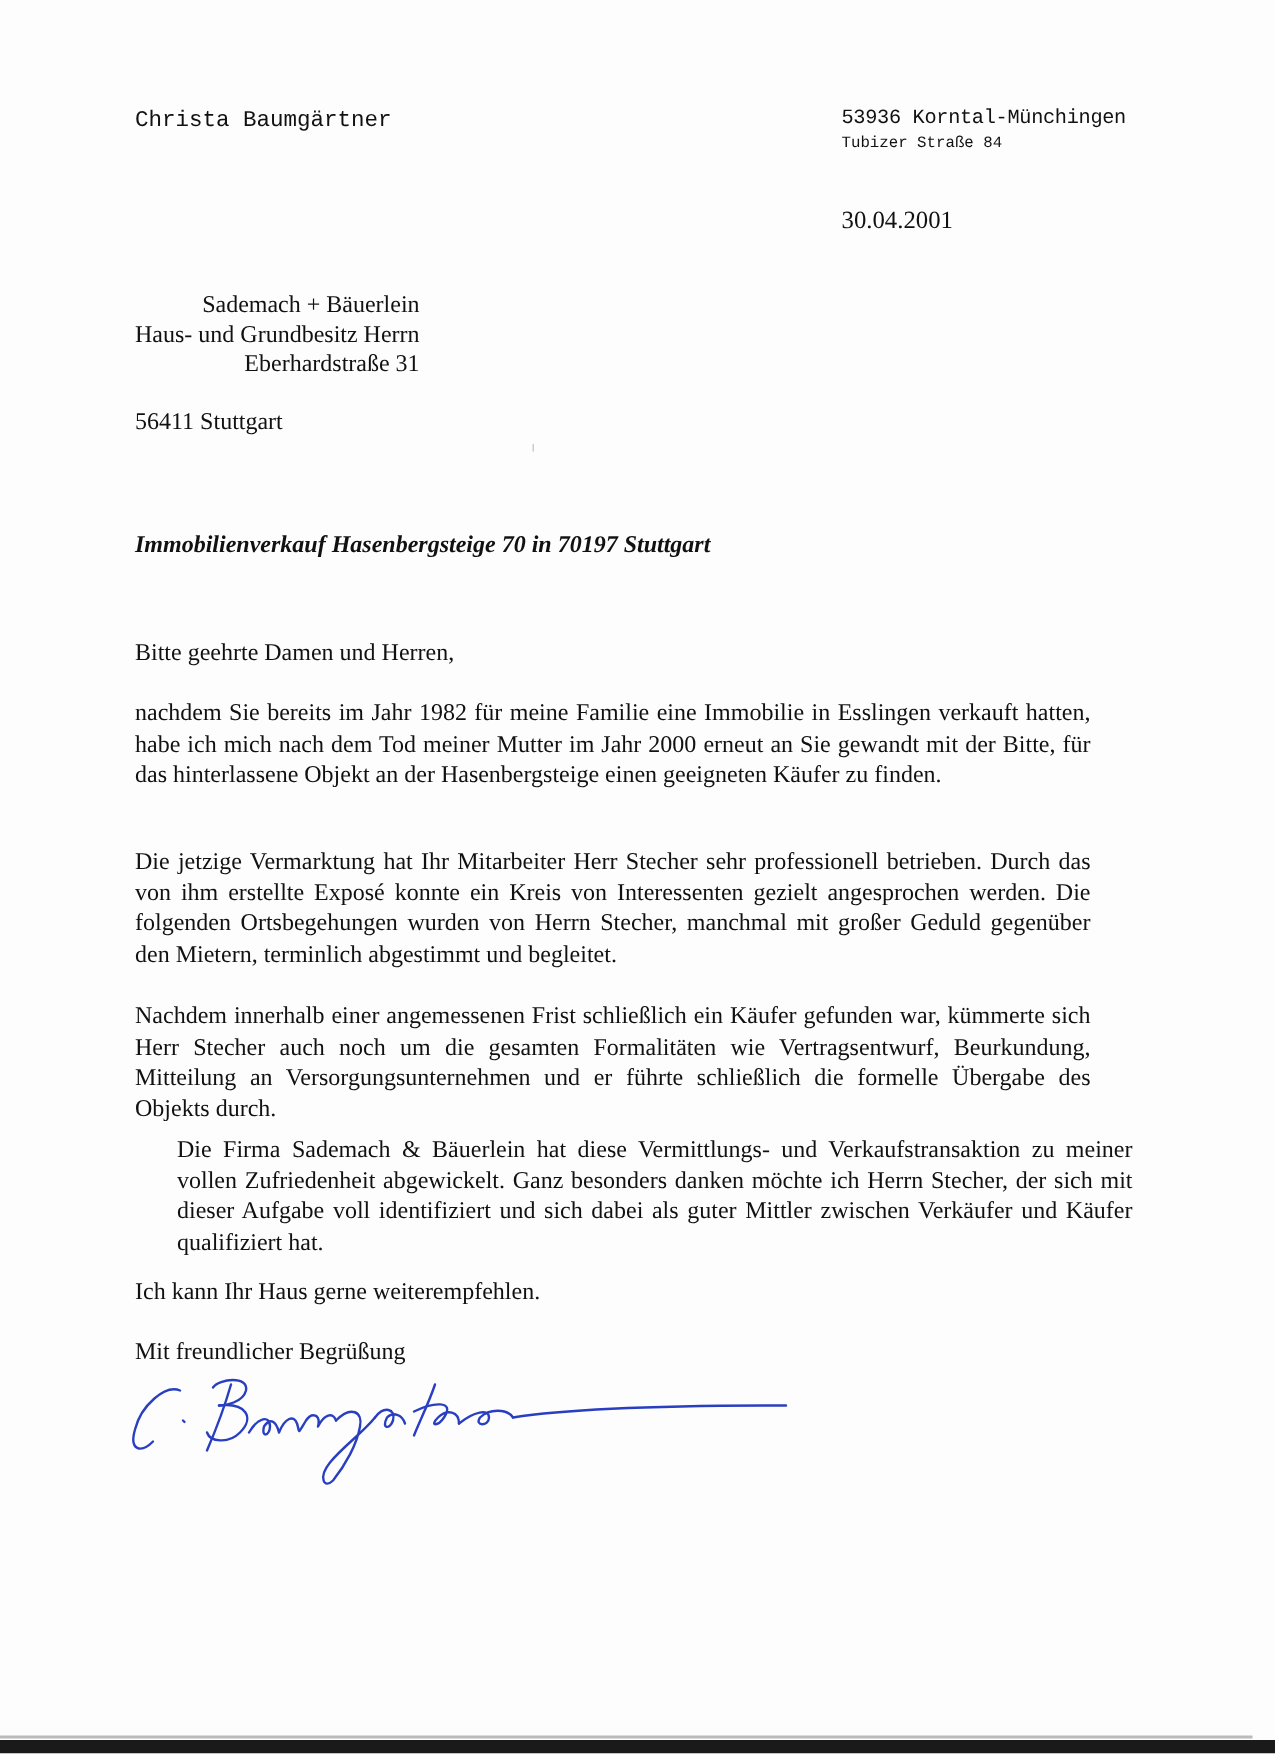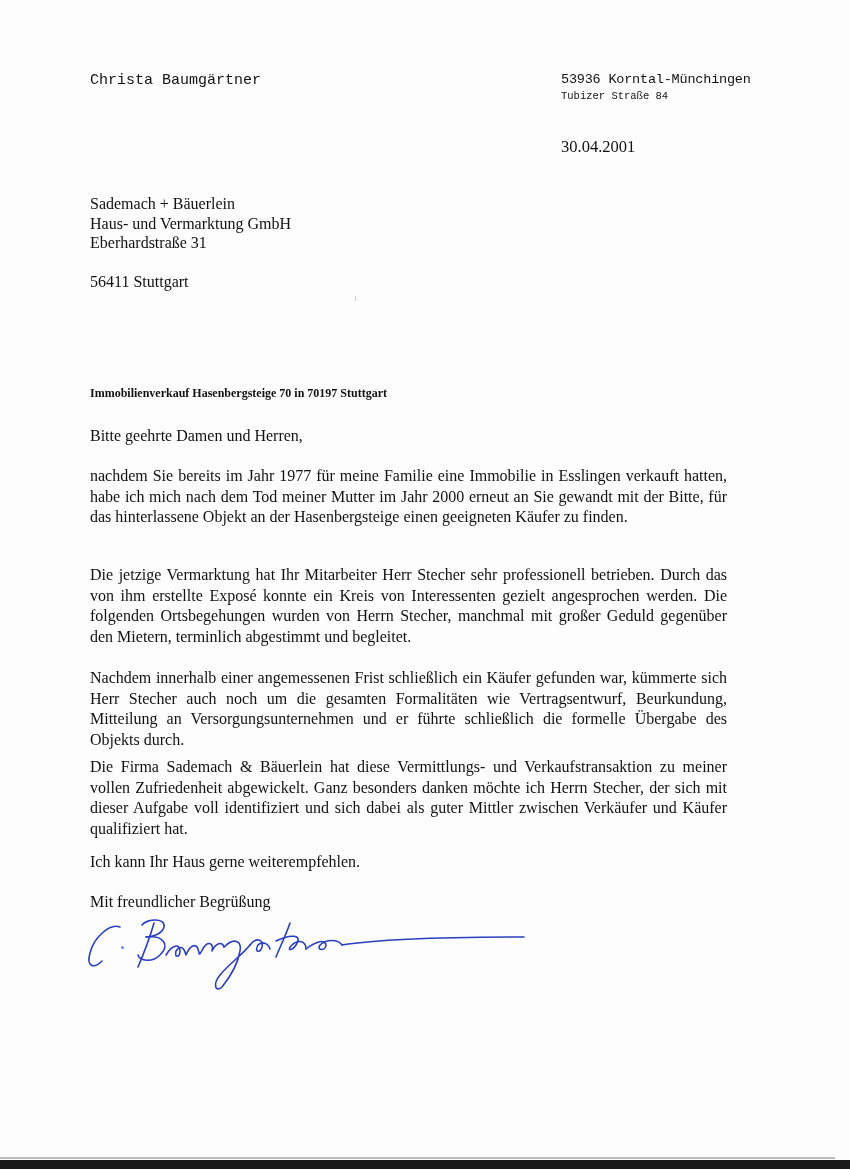--- a/index.html
+++ b/index.html
@@ -7,59 +7,59 @@
     width: 850px; height: 1169px; background: #fdfdfd; position: relative; overflow: hidden;
     color: #111;
   }
   .sans { font-family: Liberation Mono, monospace; }
   .serif { font-family: "Liberation Serif", serif; }
   .abs { position: absolute; white-space: nowrap; }
   #sender-name { left: 90px; top: 72px; font-size: 15px; }
   #sender-city { left: 561px; top: 72px; font-size: 13.5px; letter-spacing: -0.2px; }
   #sender-street { left: 561px; top: 90px; font-size: 10.5px; }
   #date { left: 561px; top: 116px; font-size: 16.5px; margin-top: 21px; }
-  #recipient { left: 90px; top: 194px; font-size: 16px; line-height: 19.5px; }
+  #recipient { left: 90px; top: 194px; font-size: 16px; line-height: 19.5px; text-align: right; }
   #recipient div { white-space: nowrap; }
   #recipient-city { left: 90px; top: 273px; font-size: 16px; }
-  #subject { left: 90px; top: 386px; font-size: 12px; font-weight: bold; }
+  #subject { left: 90px; top: 355px; font-size: 16px; font-weight: bold; font-style: italic; }
   #salutation { left: 90px; top: 427px; font-size: 16px; }
   .para {
     position: absolute; left: 90px; width: 637px; font-size: 16px; line-height: 20.5px;
     text-align: justify; text-align-last: left;
   }
   #p1 { top: 466px; }
   #p2 { top: 565px; }
   #p3 { top: 656px; margin-top: 12px; }
-  #p4 { top: 757px; }
+  #p4 { top: 757px; margin-left: 28px; }
   #closing-remark { left: 90px; top: 853px; font-size: 16px; }
   #closing { left: 90px; top: 893px; font-size: 16px; }
   #signature { position: absolute; left: 80px; top: 915px; }
   #bottom-edge { position: absolute; left: 0; top: 1160px; width: 850px; height: 9px; background: #1a1a1a; }
   #bottom-shadow { position: absolute; left: 0; top: 1157px; width: 835px; height: 2px; background: #bbb; }
   .speck { position: absolute; background: #ccc; width: 1px; height: 5px; }
 </style>
 </head>
 <body>
 
 <div id="sender-name" class="abs sans">Christa Baumgärtner</div>
 <div id="sender-city" class="abs sans">53936 Korntal-Münchingen</div>
 <div id="sender-street" class="abs sans">Tubizer Straße 84</div>
 <div id="date" class="abs serif">30.04.2001</div>
 
 <div id="recipient" class="abs serif">
   <div>Sademach + Bäuerlein</div>
-  <div>Haus- und Vermarktung GmbH</div>
+  <div>Haus- und Grundbesitz Herrn</div>
   <div>Eberhardstraße 31</div>
 </div>
 <div id="recipient-city" class="abs serif">56411 Stuttgart</div>
 
 <div id="subject" class="abs serif">Immobilienverkauf Hasenbergsteige 70 in 70197 Stuttgart</div>
 <div id="salutation" class="abs serif">Bitte geehrte Damen und Herren,</div>
 
-<div id="p1" class="para serif">nachdem Sie bereits im Jahr 1977 für meine Familie eine Immobilie in Esslingen verkauft hatten, habe ich mich nach dem Tod meiner Mutter im Jahr 2000 erneut an Sie gewandt mit der Bitte, für das hinterlassene Objekt an der Hasenbergsteige einen geeigneten Käufer zu finden.</div>
+<div id="p1" class="para serif">nachdem Sie bereits im Jahr 1982 für meine Familie eine Immobilie in Esslingen verkauft hatten, habe ich mich nach dem Tod meiner Mutter im Jahr 2000 erneut an Sie gewandt mit der Bitte, für das hinterlassene Objekt an der Hasenbergsteige einen geeigneten Käufer zu finden.</div>
 <div id="p2" class="para serif">Die jetzige Vermarktung hat Ihr Mitarbeiter Herr Stecher sehr professionell betrieben. Durch das von ihm erstellte Exposé konnte ein Kreis von Interessenten gezielt angesprochen werden. Die folgenden Ortsbegehungen wurden von Herrn Stecher, manchmal mit großer Geduld gegenüber den Mietern, terminlich abgestimmt und begleitet.</div>
 <div id="p3" class="para serif">Nachdem innerhalb einer angemessenen Frist schließlich ein Käufer gefunden war, kümmer­te sich Herr Stecher auch noch um die gesamten Formalitäten wie Vertragsentwurf, Beur­kundung, Mitteilung an Versorgungsunternehmen und er führte schließlich die formelle Übergabe des Objekts durch.</div>
 <div id="p4" class="para serif">Die Firma Sademach &amp; Bäuerlein hat diese Vermittlungs- und Verkaufstransaktion zu meiner vollen Zufriedenheit abgewickelt. Ganz besonders danken möchte ich Herrn Stecher, der sich mit dieser Aufgabe voll identifiziert und sich dabei als guter Mittler zwischen Verkäufer und Käufer qualifiziert hat.</div>
 
 <div id="closing-remark" class="abs serif">Ich kann Ihr Haus gerne weiterempfehlen.</div>
 <div id="closing" class="abs serif">Mit freundlicher Begrüßung</div>
 
 <div id="signature">
   <svg width="460" height="80" viewBox="0 0 460 80" fill="none" stroke="#2a3fc0" stroke-width="1.6" stroke-linecap="round" stroke-linejoin="round">
 

